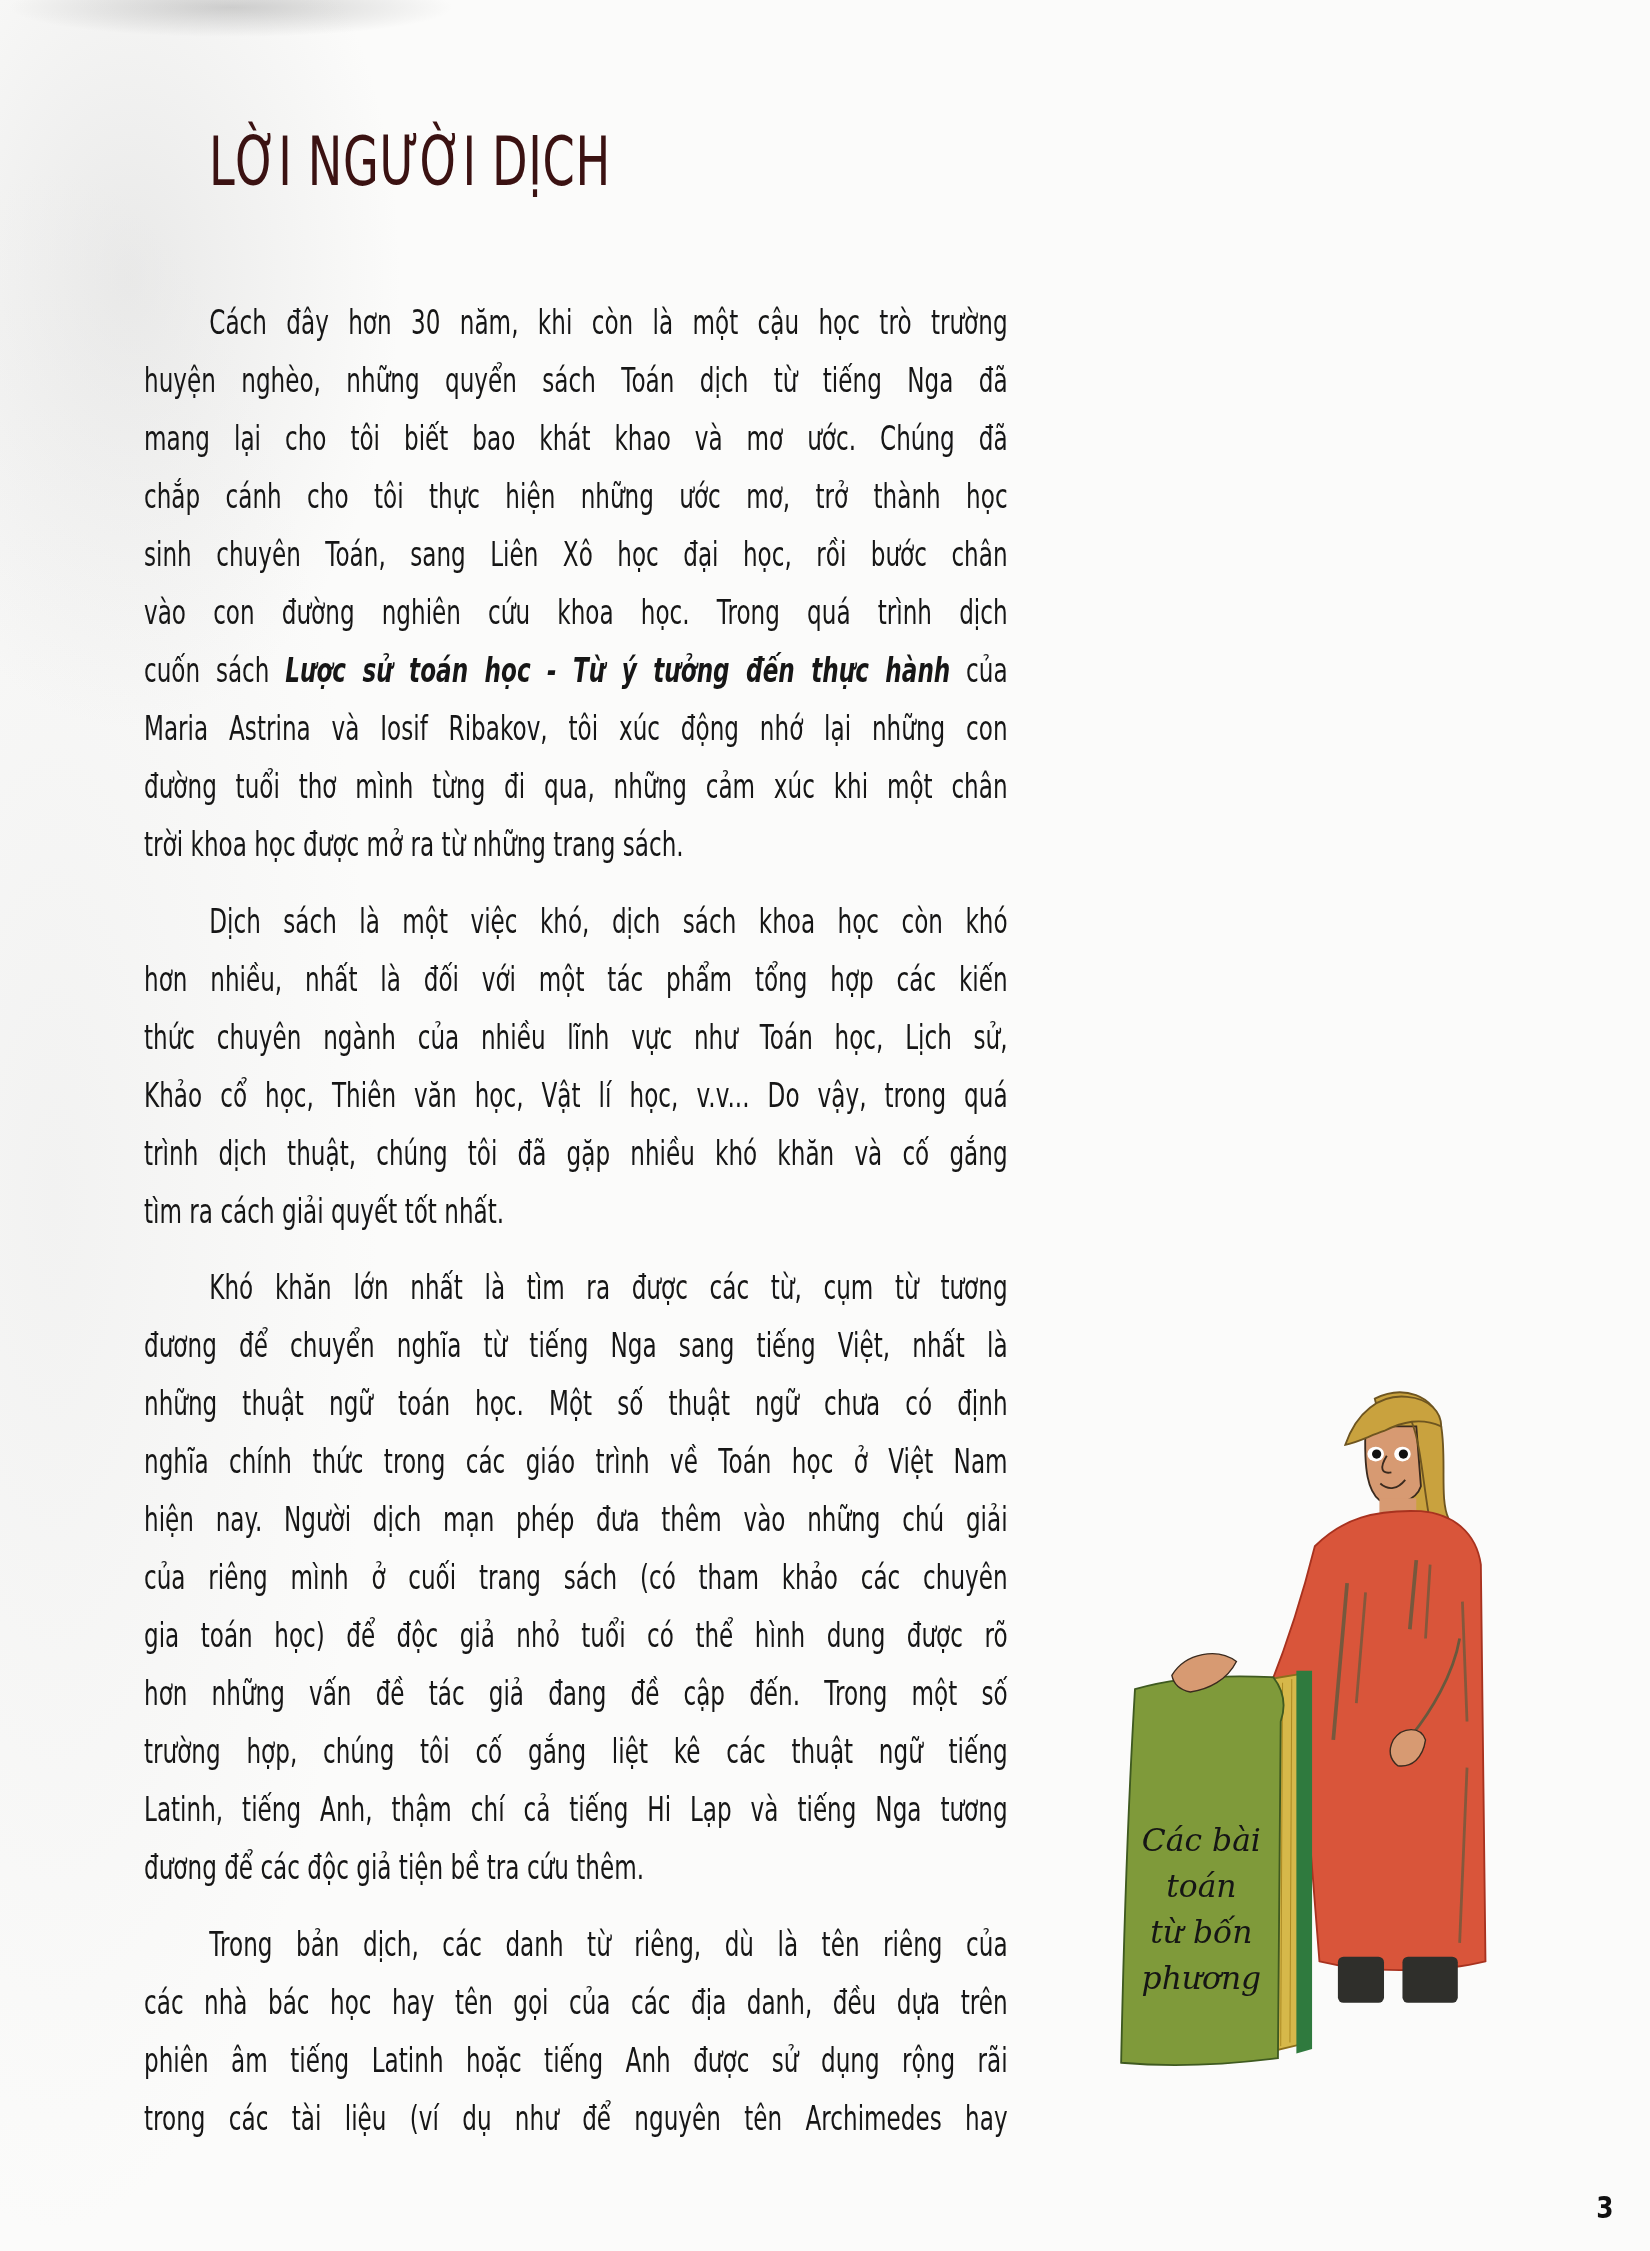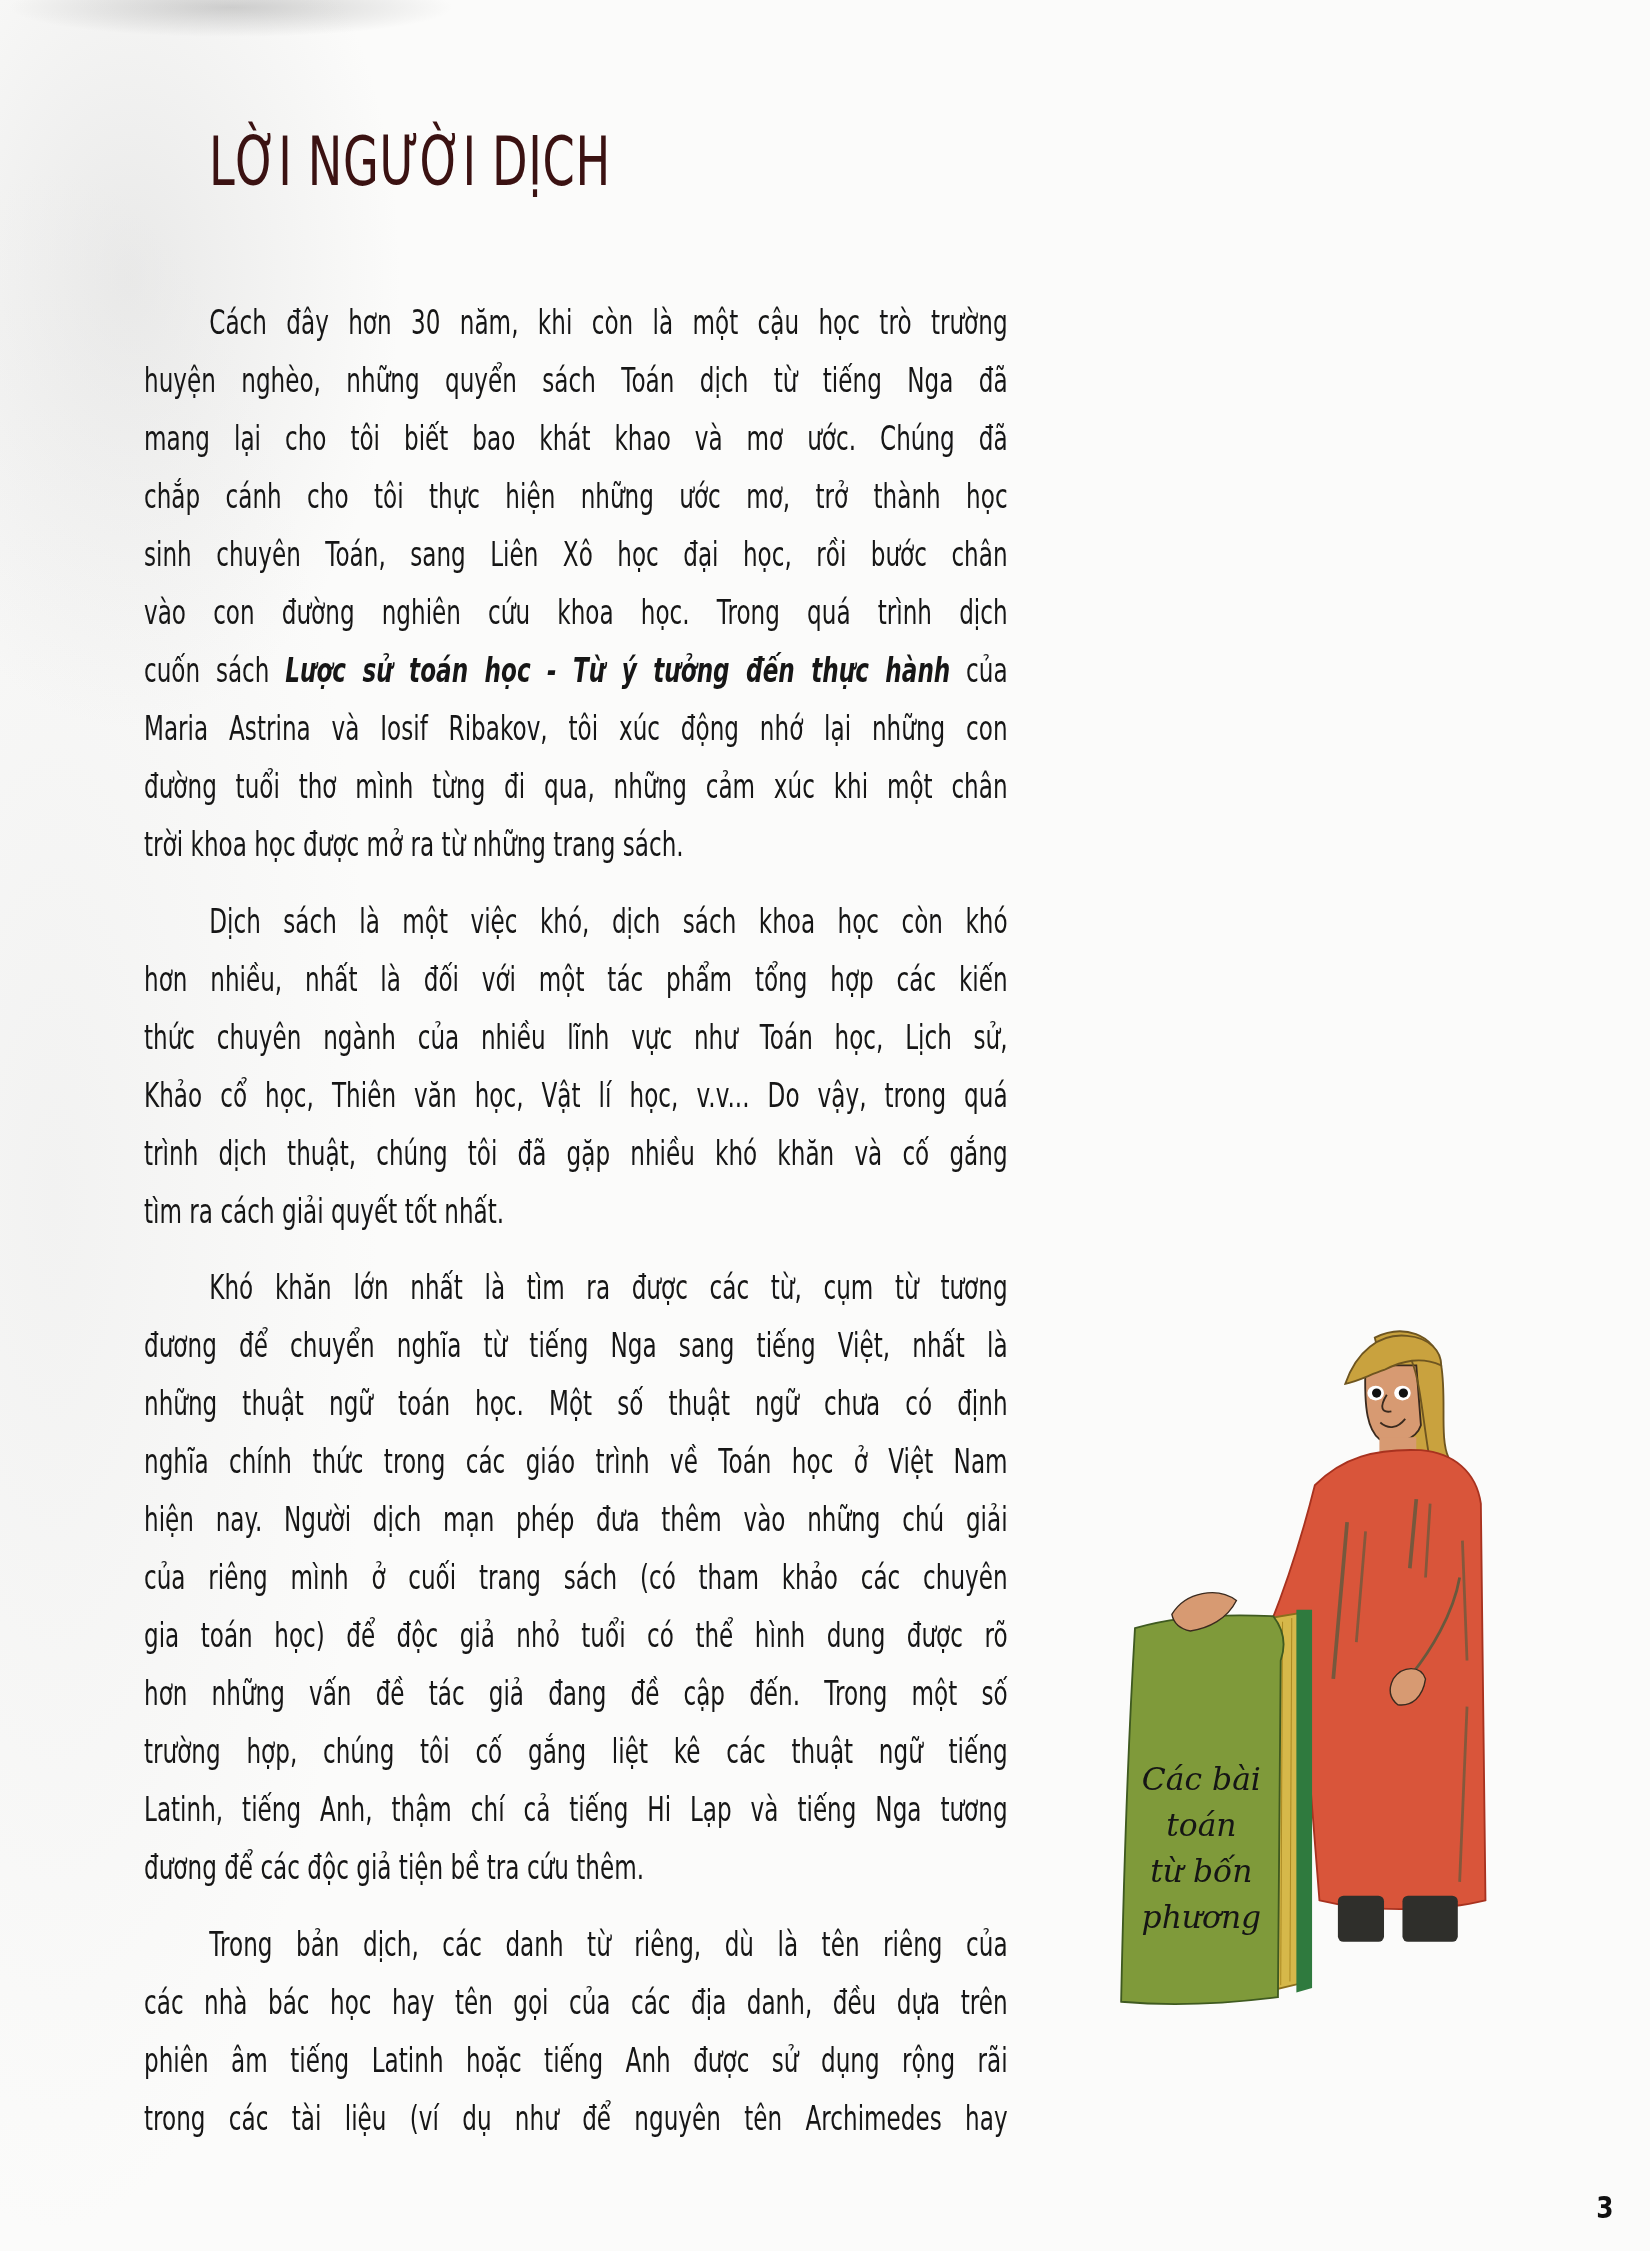--- a/index.html
+++ b/index.html
@@ -66,21 +66,21 @@
   }
   .para .line.first { padding-left: 96px; }
   .para .line.last { text-align-last: left; }
   .bold-italic {
     font-weight: bold;
     font-style: italic;
   }
   .illustration {
     position: absolute;
     left: 1098px;
-    top: 1310px;
+    top: 1371px;
     width: 406px;
     height: 701px;
   }
   .page-number {
     position: absolute;
     left: 1594px;
     top: 2189px;
     font-family: "DejaVu Sans", sans-serif;
     font-weight: bold;
     font-size: 31px;

